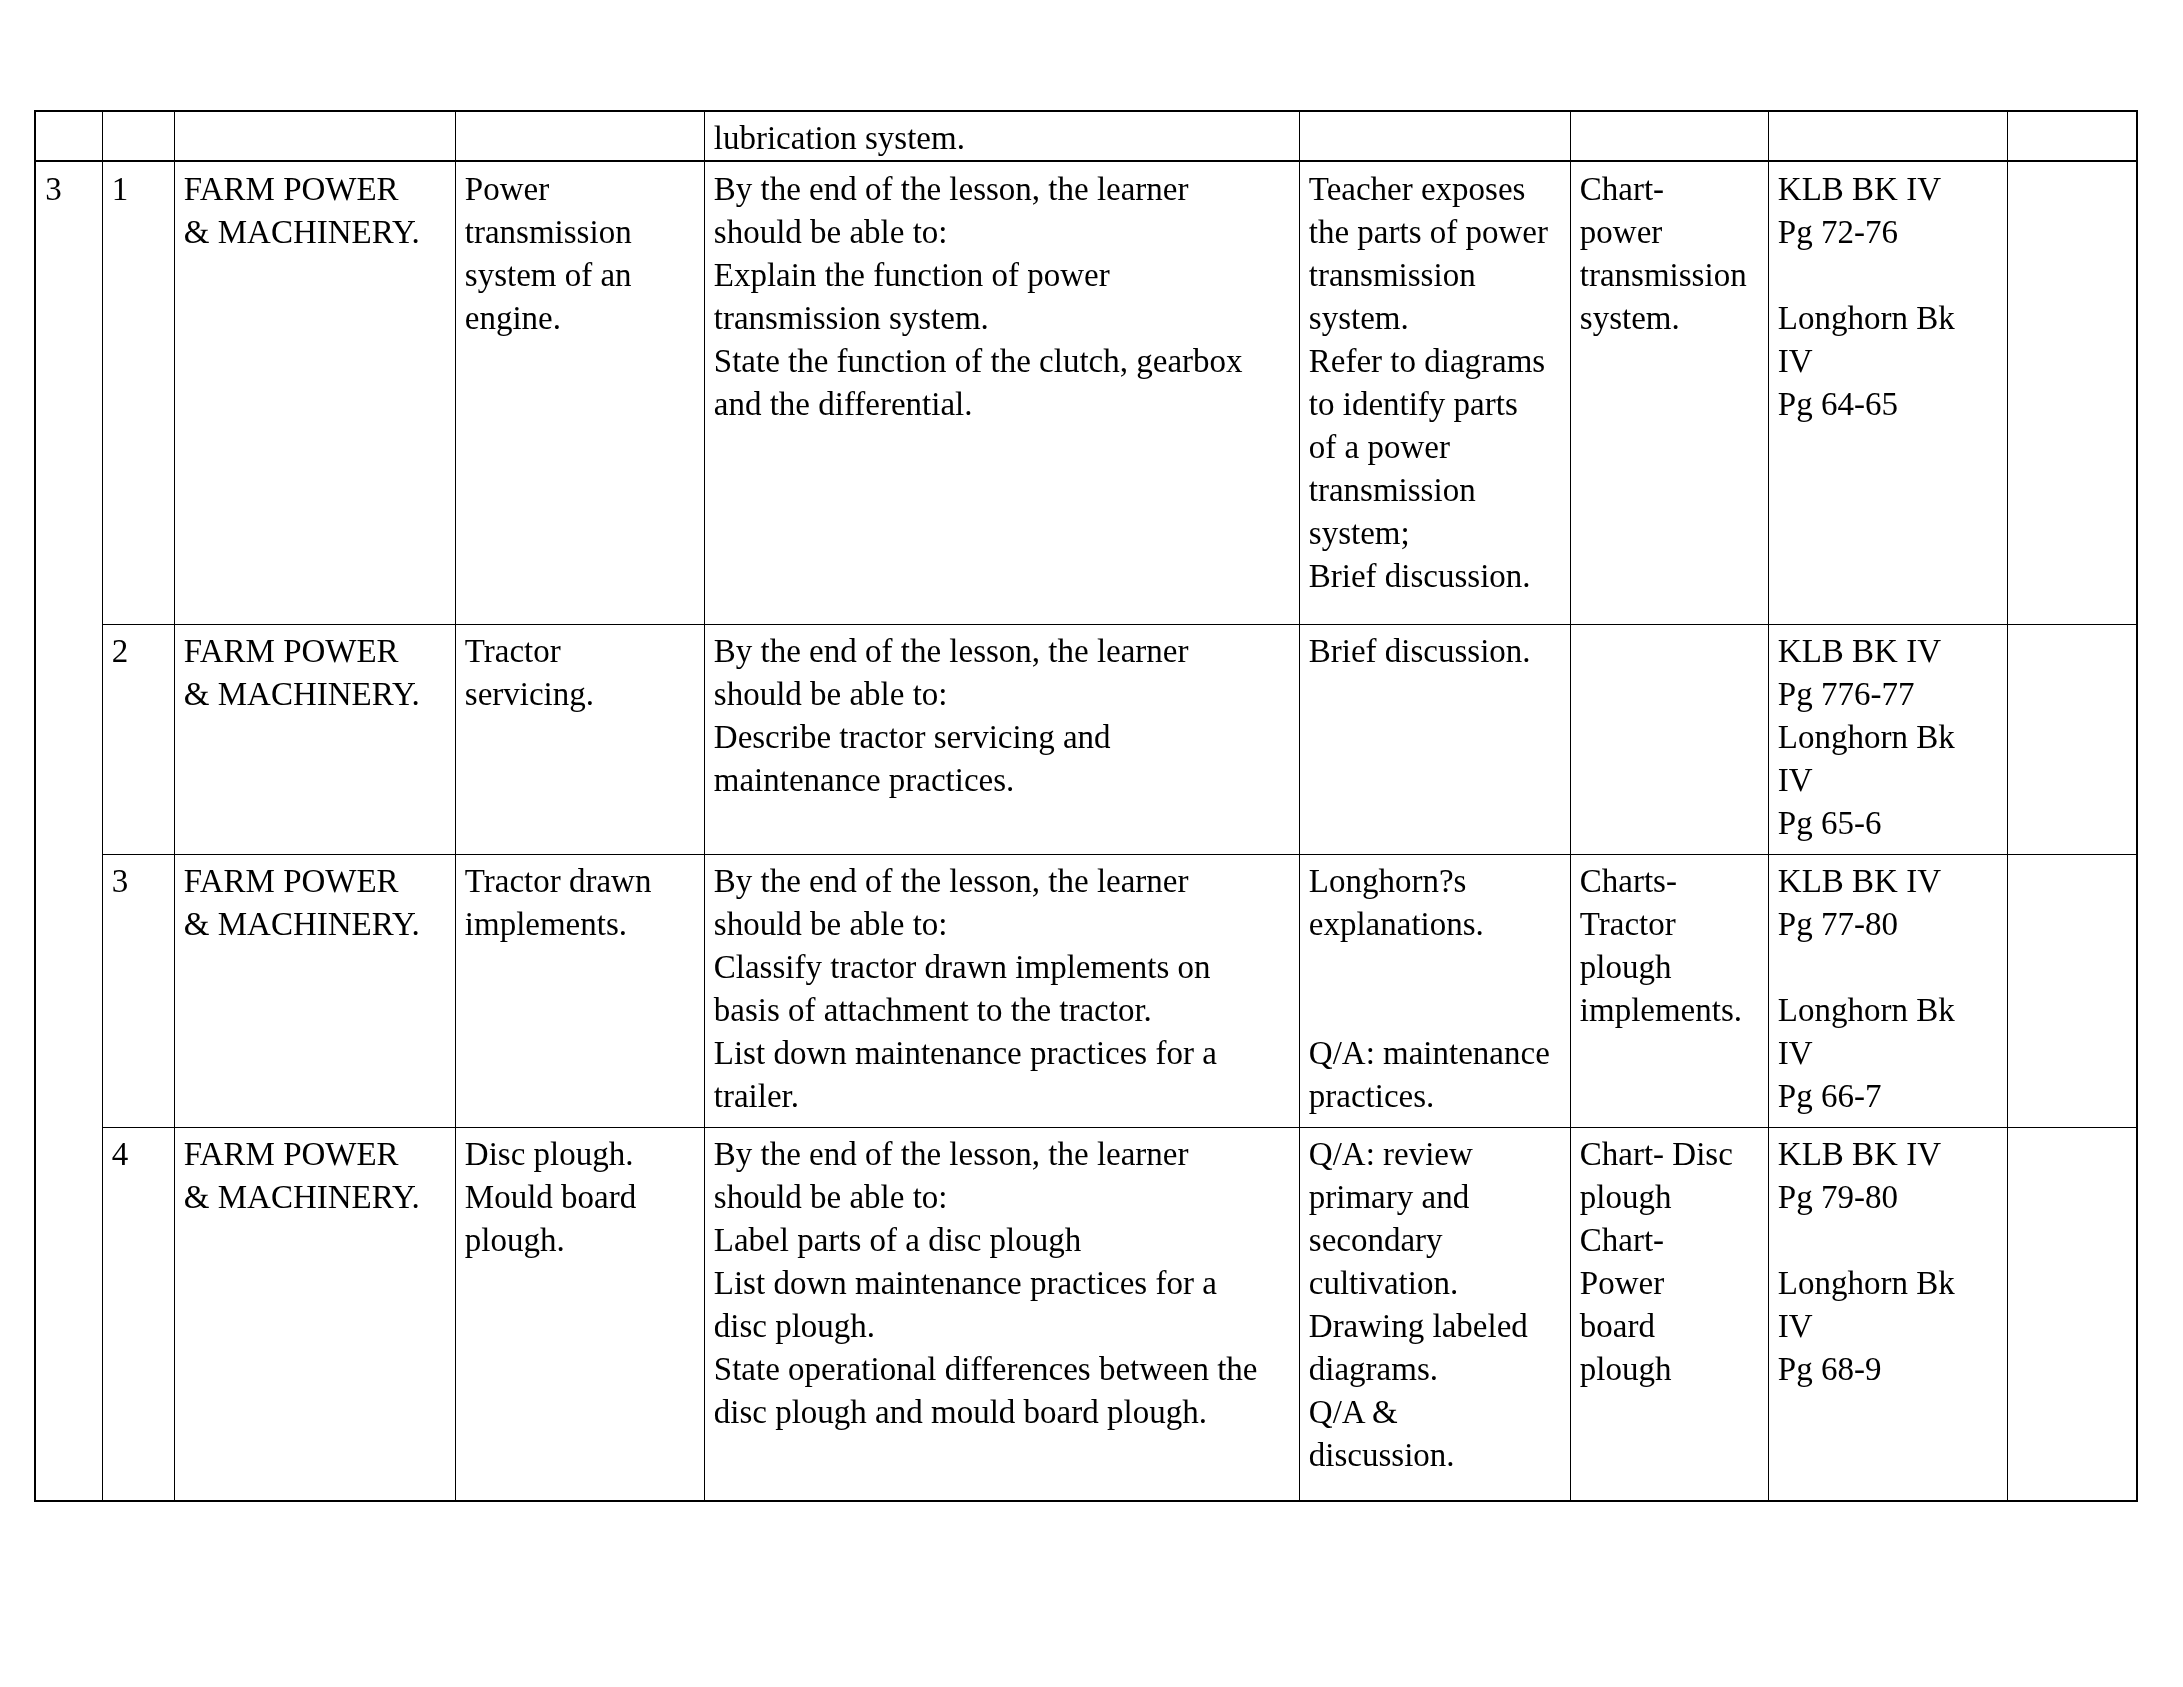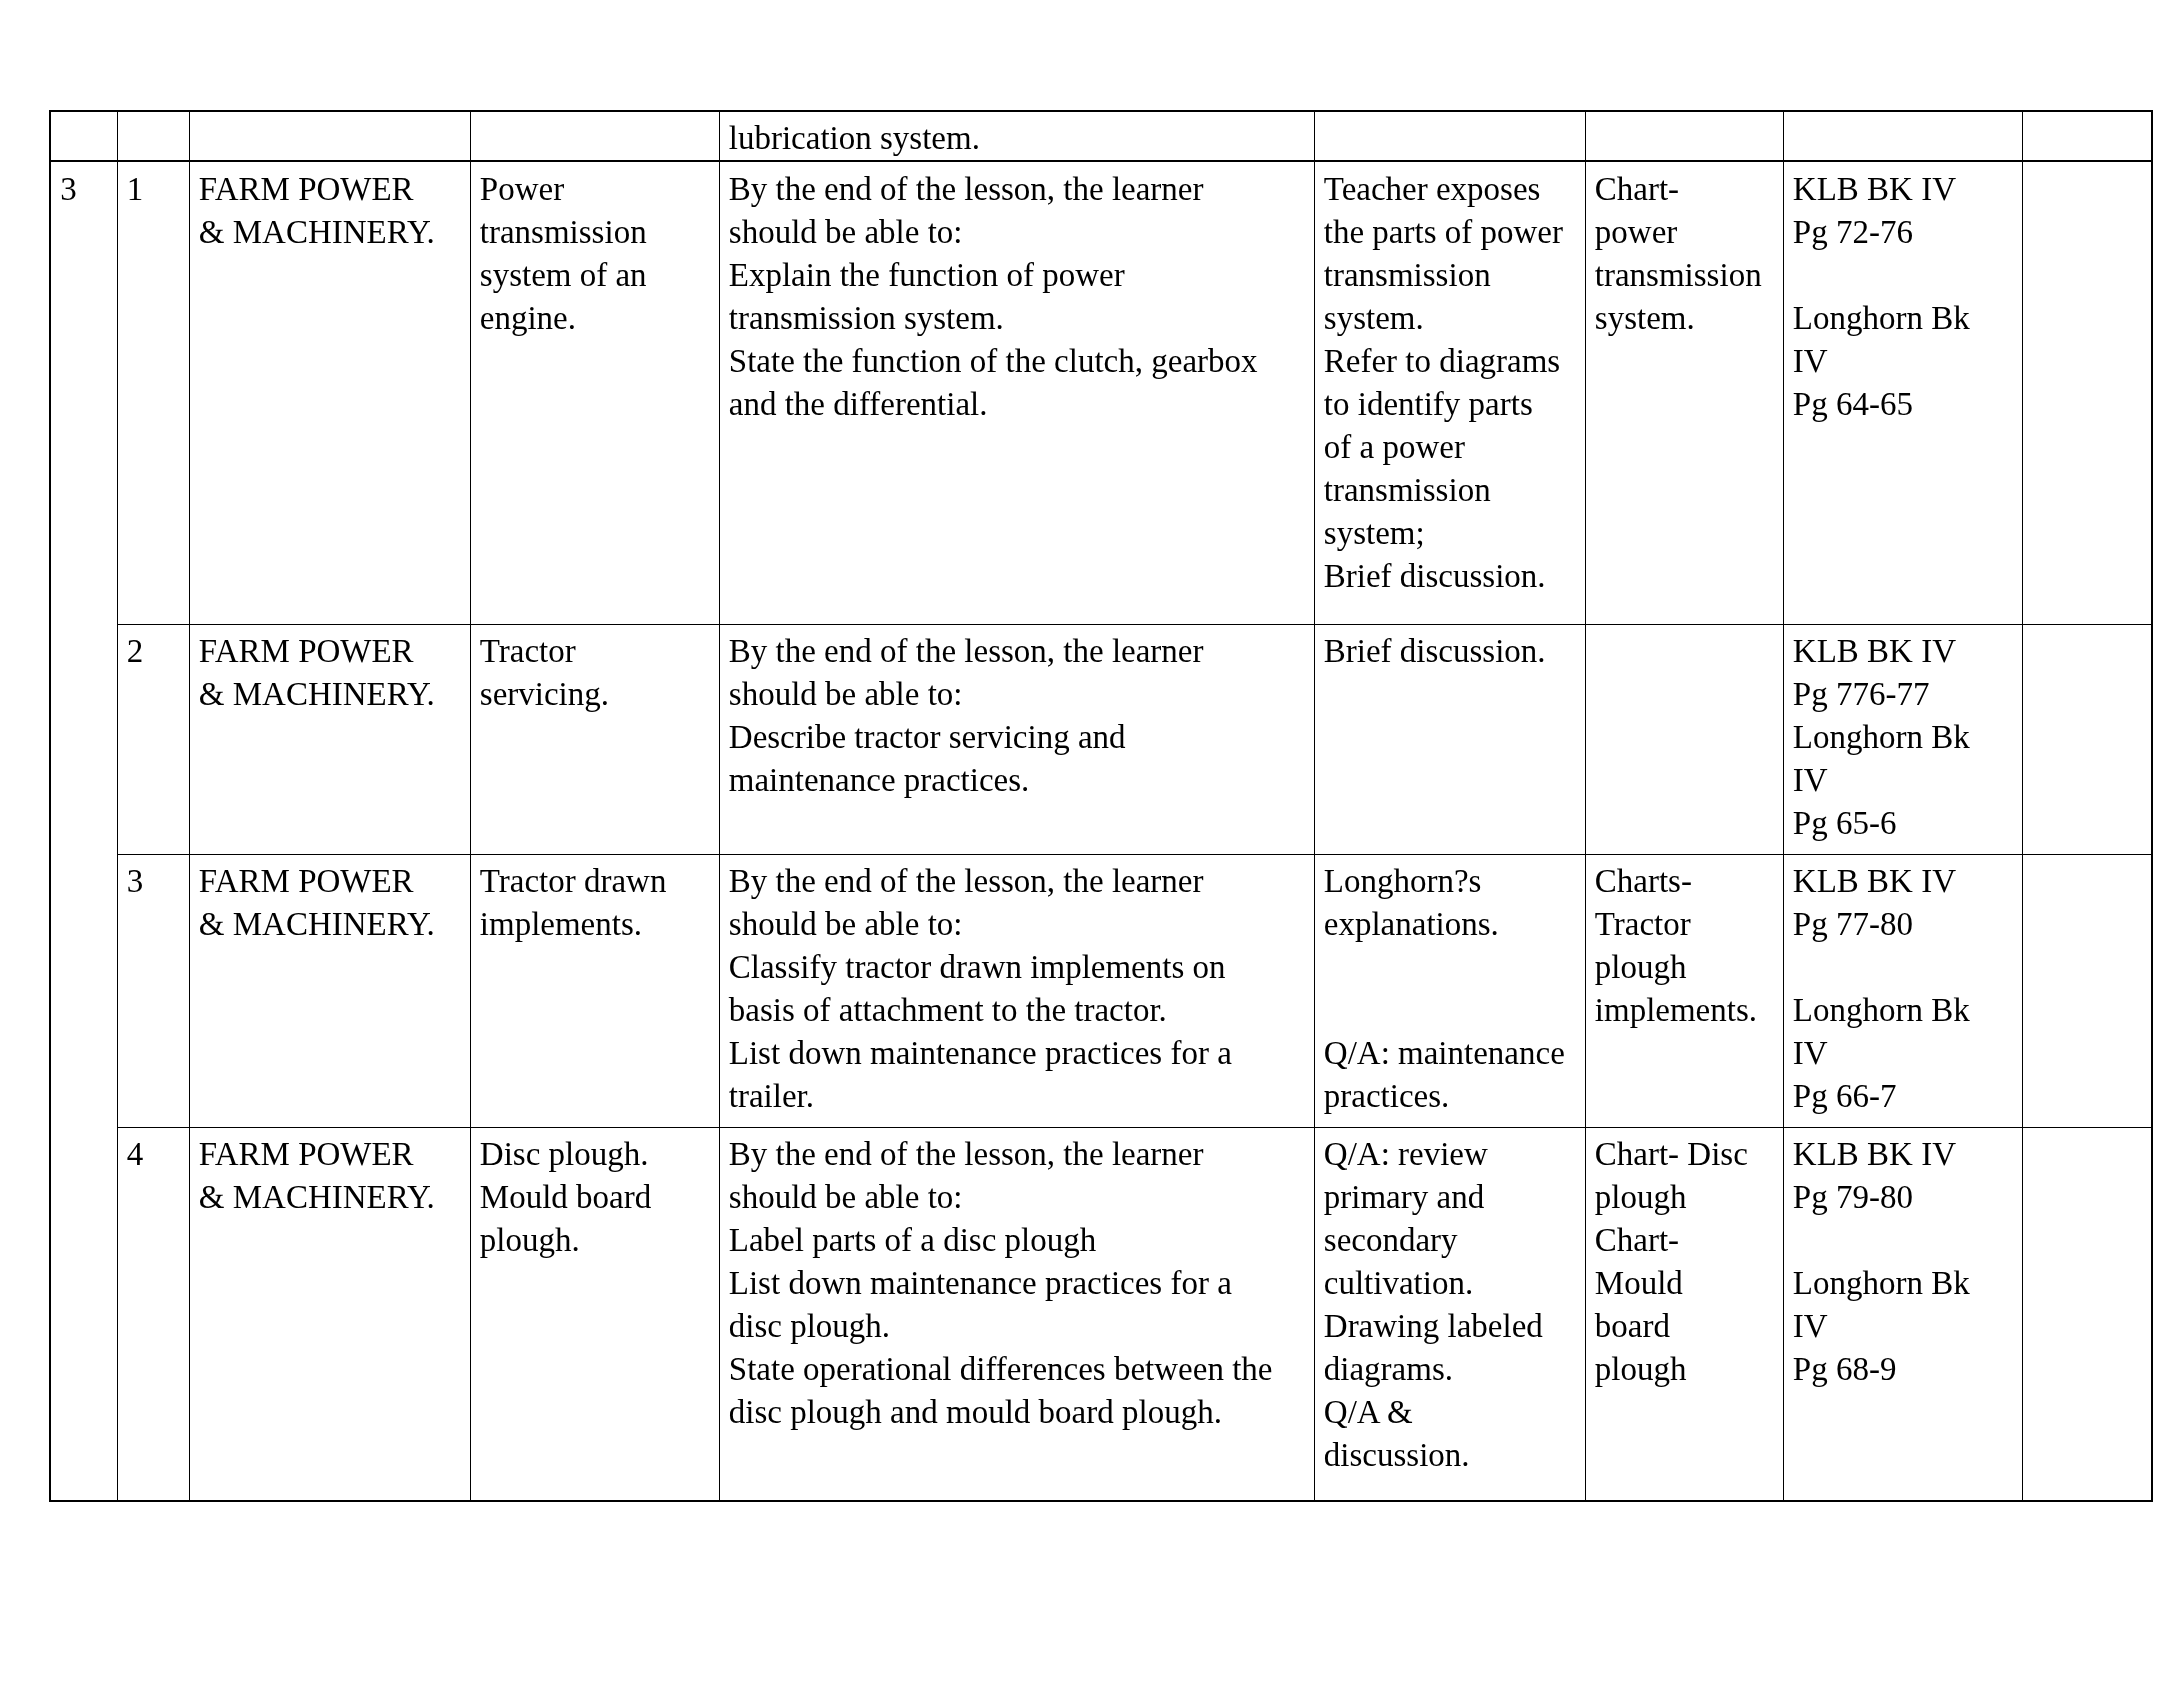--- a/index.html
+++ b/index.html
@@ -4,21 +4,21 @@
 <style>
   html, body {
     margin: 0;
     padding: 0;
     width: 2183px;
     height: 1687px;
     background: #ffffff;
   }
   table.scheme {
     position: absolute;
-    left: 49px;
+    left: 34px;
     top: 110px;
     width: 2101px;
     border-collapse: collapse;
     table-layout: fixed;
     border: 2px solid #000;
   }
   table.scheme td {
     border: 1.3px solid #000;
     vertical-align: top;
     font-family: "Liberation Serif", "DejaVu Serif", serif;
@@ -174,21 +174,21 @@
 primary and
 secondary
 cultivation.
 Drawing labeled
 diagrams.
 Q/A &amp;
 discussion.</td>
     <td>Chart- Disc
 plough
 Chart-
-Mould
+Power
 board
 plough</td>
     <td>KLB BK IV
 Pg 79-80
 
 Longhorn Bk
 IV
 Pg 68-9</td>
     <td></td>
   </tr>

